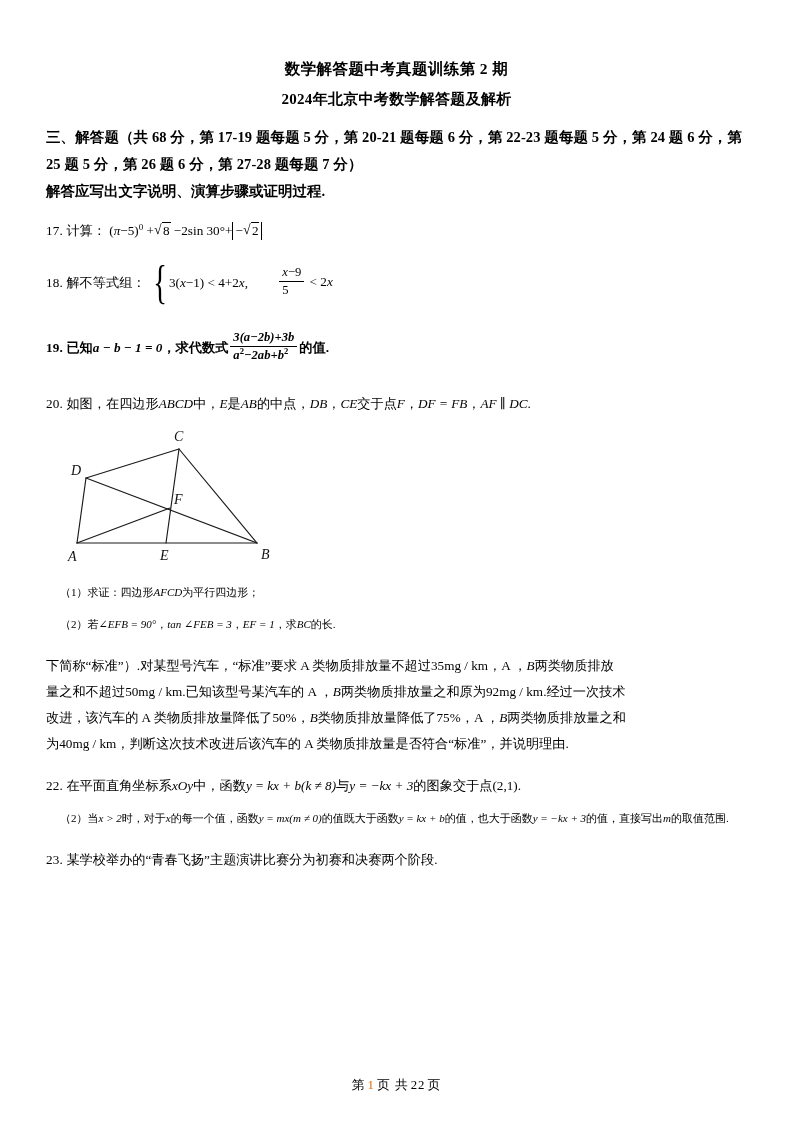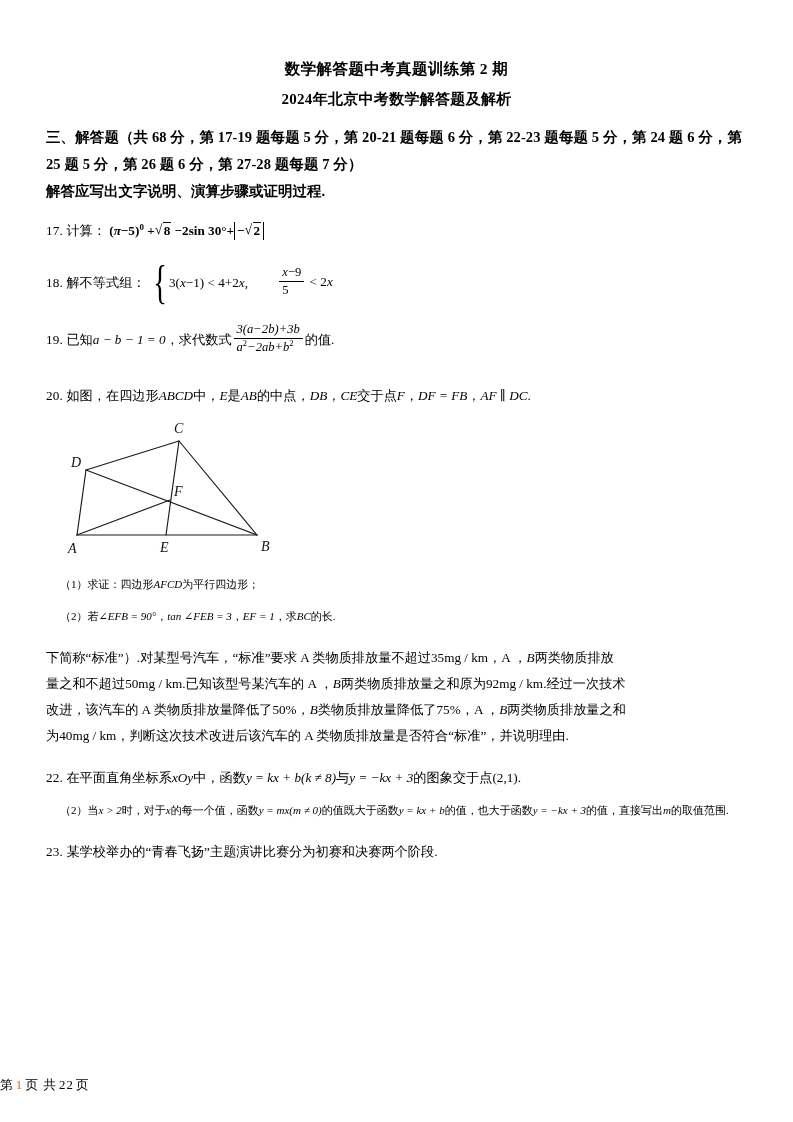--- a/index.html
+++ b/index.html
@@ -64,21 +64,21 @@
   }
   .q-sub {
     font-size: 11px;
     line-height: 26px;
     margin-top: 6px;
     padding-left: 14px;
   }
   .q-num { letter-spacing: 0.2px; }
   .it { font-style: italic; font-family: "Liberation Serif", serif; }
   .mt { font-family: "Liberation Serif", "DejaVu Serif", serif; }
-  .nowrap { white-space: nowrap; font-weight: bold; }
+  .nowrap { white-space: nowrap; }
 
   
   .frac {
     display: inline-block;
     vertical-align: middle;
     text-align: left;
     margin: 0 2px;
     position: relative;
     top: -0.15em;
   }
@@ -148,21 +148,21 @@
     height: 150px;
     position: relative;
   }
   .figure svg { position: absolute; left: 0; top: 0; }
 
   .footer {
     position: absolute;
     left: 0;
     right: 0;
     bottom: 28px;
-    text-align: left;
+    text-align: center;
     font-size: 12.8px;
     letter-spacing: 1px;
   }
   .footer .pg-cur { color: #e36c09; padding: 0 2px; }
   .footer .pg-tot { padding: 0 2px; }
 </style>
 </head>
 <body>
 
 <div class="page">
@@ -200,21 +200,21 @@
             <span class="frac">
               <span class="num"><span class="it">x</span><span>−9</span></span>
               <span class="den">5</span>
             </span>
             <span>&lt; 2</span><span class="it">x</span>
           </span>
         </span>
       </span>
     </div>
 
-    <div class="q" style="margin-top:18px;">
+    <div class="q" style="margin-top:26px;font-weight:bold;">
       <span class="q-num">19.</span>
       <span>已知</span><span class="it mt">a − b − 1 = 0</span><span>，求代数式</span><span class="frac mt">
         <span class="num it">3(a−2b)+3b</span>
         <span class="den"><span class="it">a</span><sup class="exp">2</sup><span class="it">−2ab+b</span><sup class="exp">2</sup></span>
       </span><span>的值.</span>
     </div>
 
     <div class="q" style="margin-top:26px;">
       <span class="q-num">20.</span>
       <span>如图，在四边形</span><span class="it mt">ABCD</span><span>中，</span><span class="it mt">E</span><span>是</span><span class="it mt">AB</span><span>的中点，</span><span class="it mt">DB</span><span>，</span><span class="it mt">CE</span><span>交于点</span><span class="it mt">F</span><span>，</span><span class="it mt">DF = FB</span><span>，</span><span class="it mt">AF ∥ DC</span><span>.</span>

